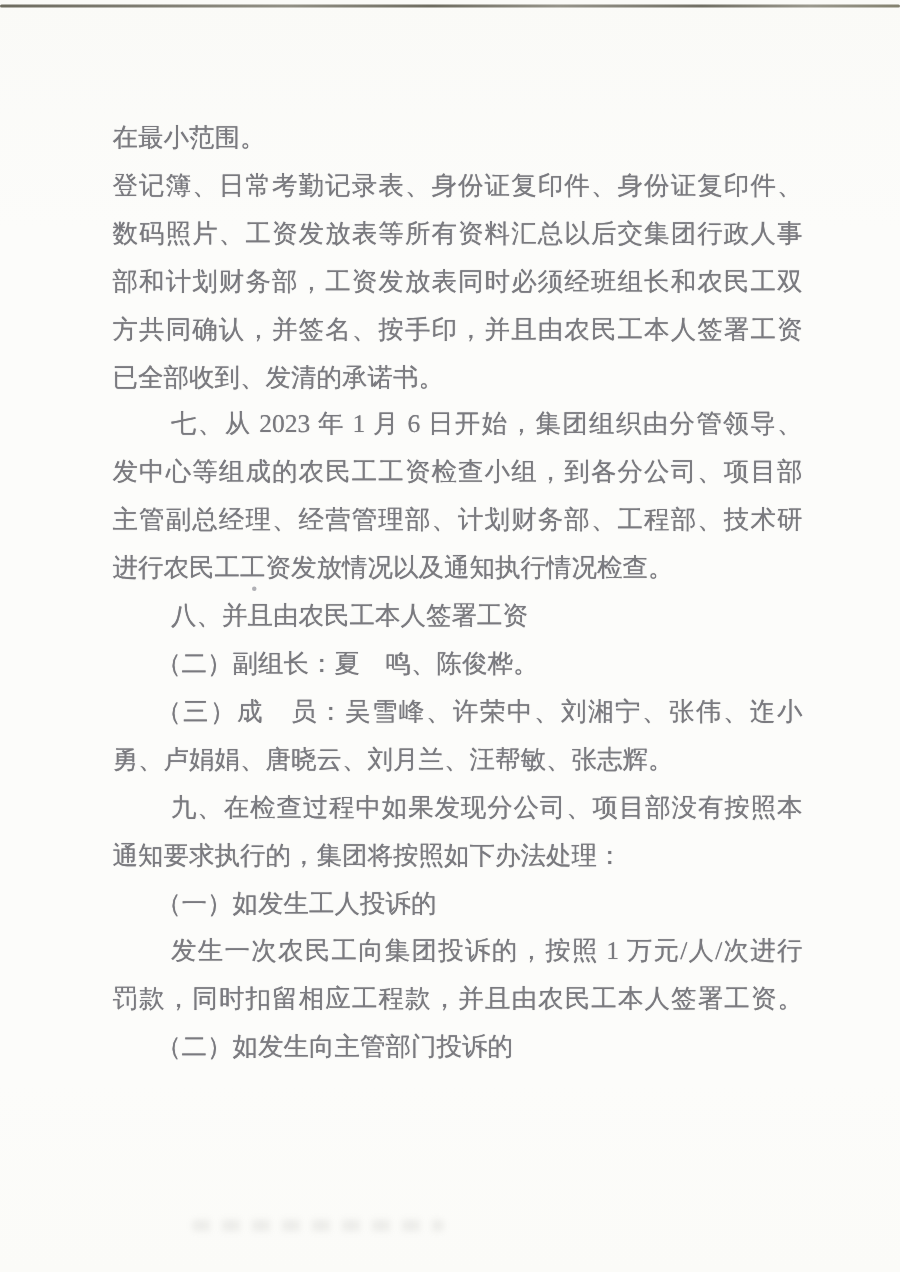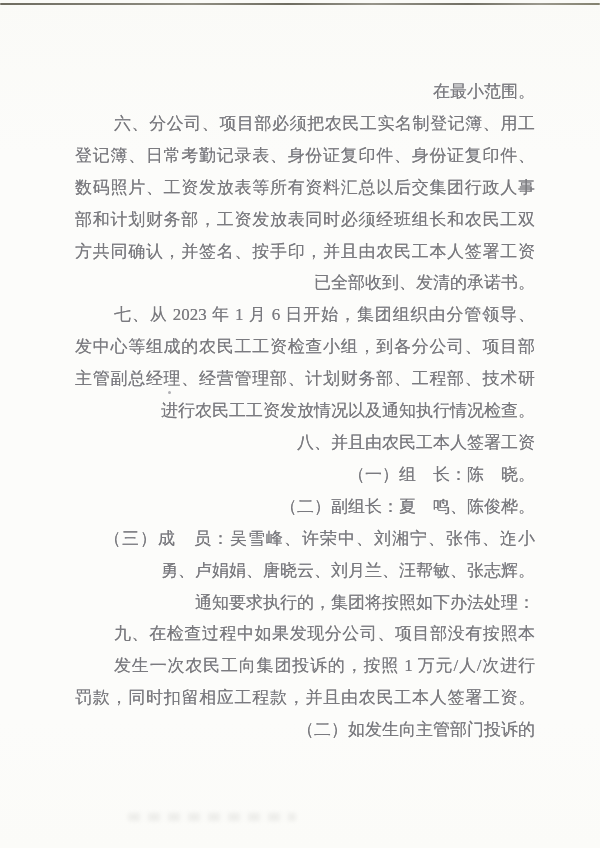--- a/index.html
+++ b/index.html
@@ -40,21 +40,21 @@
     color: #7a7a7f;
     text-shadow: 0 0 0.5px rgba(122,122,127,0.85);
   }
   .line {
     text-align: justify;
   }
   .line.j {
     text-align-last: justify;
   }
   .line.plain {
-    text-align: right;
+    text-align: left;
     text-align-last: auto;
   }
   .line.indent-para { text-indent: 39px; }
   .line.indent-paren { text-indent: 29px; }
   .line.tight { letter-spacing: -0.35px; }
   .speck {
     position: absolute;
     left: 168px;
     top: 391px;
     width: 3px;
@@ -77,36 +77,35 @@
     border-radius: 3px;
   }
 </style>
 </head>
 <body>
 
 <div class="page">
   <div class="scan-edge"></div>
   <div class="text-block">
       <div class="line plain">在最小范围。</div>
-      <div class="line j indent-para">六、分公司、项目部必须把农民工实名制登记簿、用工</div>
       <div class="line j">登记簿、日常考勤记录表、身份证复印件、身份证复印件、</div>
       <div class="line j">数码照片、工资发放表等所有资料汇总以后交集团行政人事</div>
       <div class="line j">部和计划财务部，工资发放表同时必须经班组长和农民工双</div>
       <div class="line j">方共同确认，并签名、按手印，并且由农民工本人签署工资</div>
       <div class="line plain">已全部收到、发清的承诺书。</div>
       <div class="line j indent-para">七、从 2023 年 1 月 6 日开始，集团组织由分管领导、</div>
       <div class="line j">发中心等组成的农民工工资检查小组，到各分公司、项目部</div>
       <div class="line j">主管副总经理、经营管理部、计划财务部、工程部、技术研</div>
       <div class="line plain">进行农民工工资发放情况以及通知执行情况检查。</div>
       <div class="line plain indent-para">八、并且由农民工本人签署工资</div>
-      <div class="line plain indent-paren">（一）组　长：陈　晓。</div>
       <div class="line plain indent-paren">（二）副组长：夏　鸣、陈俊桦。</div>
       <div class="line j indent-paren">（三）成　员：吴雪峰、许荣中、刘湘宁、张伟、迮小</div>
       <div class="line plain">勇、卢娟娟、唐晓云、刘月兰、汪帮敏、张志辉。</div>
+      <div class="line j indent-para">九、在检查过程中如果发现分公司、项目部没有按照本</div>
       <div class="line plain">通知要求执行的，集团将按照如下办法处理：</div>
-      <div class="line j indent-para">九、在检查过程中如果发现分公司、项目部没有按照本</div>
+      <div class="line plain indent-paren">（一）如发生工人投诉的</div>
       <div class="line j indent-para">发生一次农民工向集团投诉的，按照 1 万元/人/次进行</div>
       <div class="line j tight">罚款，同时扣留相应工程款，并且由农民工本人签署工资。</div>
       <div class="line plain indent-paren">（二）如发生向主管部门投诉的</div>
     </div>
   <div class="speck"></div>
   <div class="watermark"></div>
 </div>
 
 </body></html>

